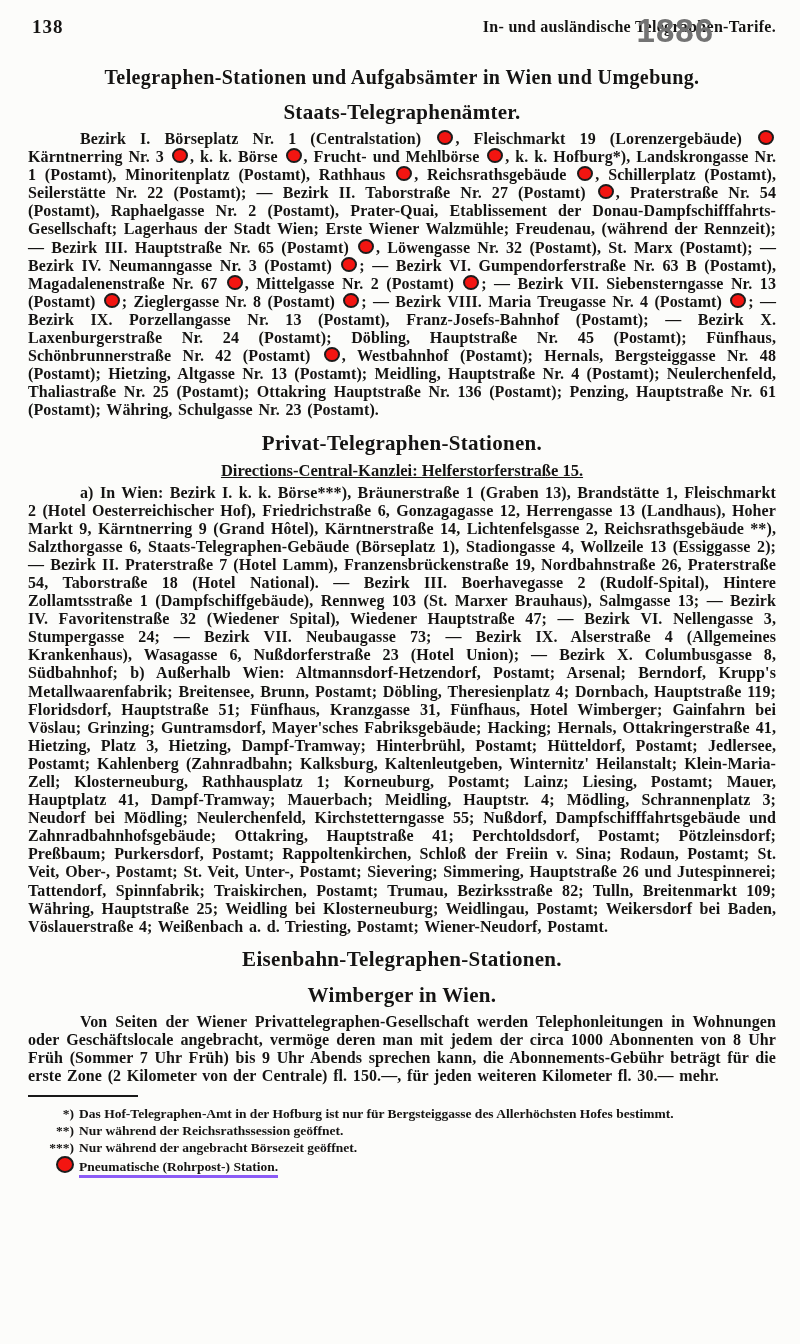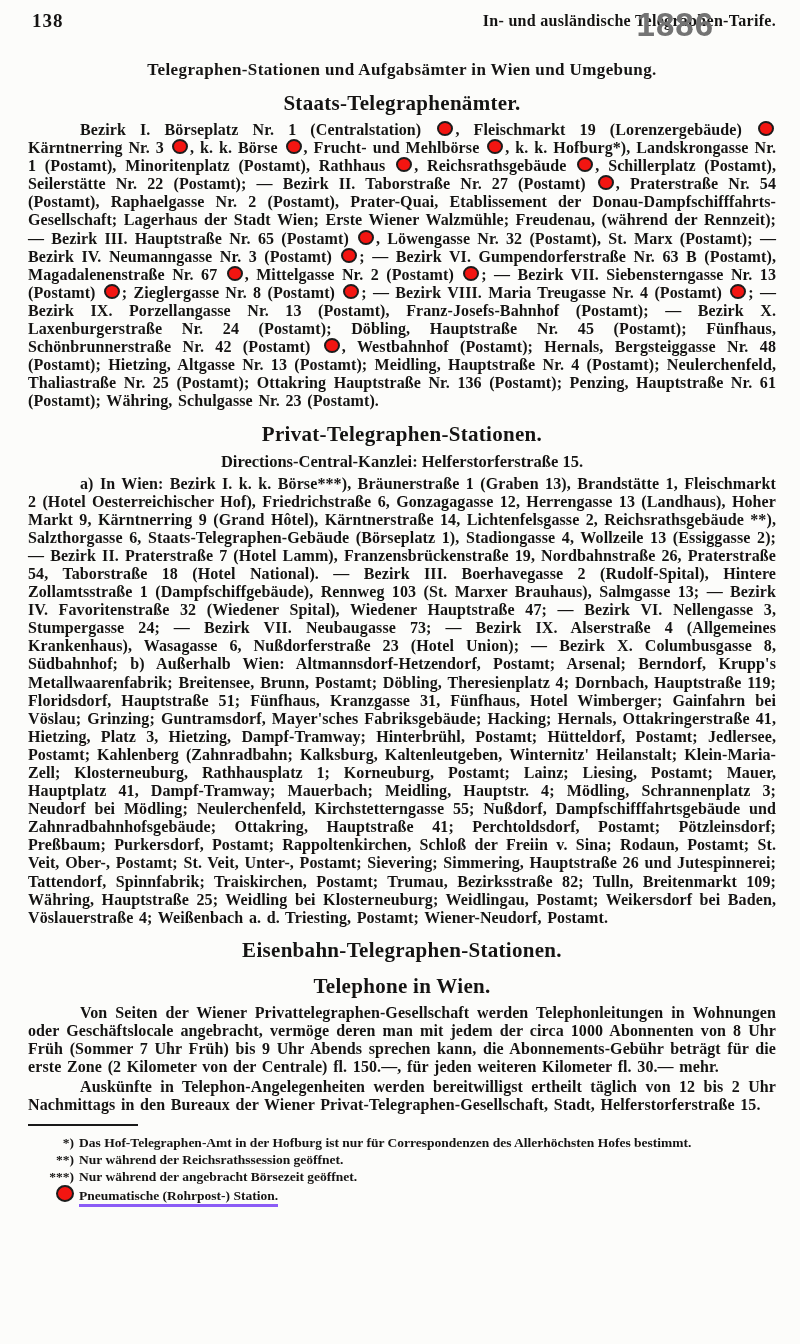--- a/index.html
+++ b/index.html
@@ -8,21 +8,21 @@
     font-family: "Liberation Serif", "DejaVu Serif", serif;
     color: #151413;
   }
   .page {
     position: relative;
     width: 800px;
     height: 1344px;
     overflow: hidden;
     background: #fcfcfa;
     box-sizing: border-box;
-    padding: 8px 24px 10px 28px;
+    padding: 14px 24px 10px 28px;
   }
   
   .running-head {
     position: relative;
     height: 26px;
     font-weight: 700;
   }
   .pagenum {
     position: absolute;
     left: 4px; top: 2px;
@@ -43,36 +43,37 @@
     font-family: "Liberation Sans", sans-serif;
     font-weight: 700;
     font-size: 33px;
     color: #737373;
     letter-spacing: 1px;
     margin-left: 12px;
   }
   .doc-title {
     margin: 26px 0 4px 0;
     text-align: center;
-    font-size: 17px;
+    font-size: 20px;
     font-weight: 700;
     letter-spacing: 0.4px;
   }
   h2.section-heading {
     margin: 11px 0 5px 0;
     text-align: center;
     font-size: 21px;
     font-weight: 700;
     letter-spacing: 0.3px;
   }
   .subhead {
     margin: 3px 0 3px 0;
     text-align: center;
     font-size: 16.5px;
     font-weight: 700;
+    text-decoration: underline;
   }
   p.body-par {
     margin: 2px 0 0 0;
     font-size: 16px;
     line-height: 18.1px;
     font-weight: 700;
     text-align: justify;
     text-indent: 52px;
     word-spacing: 1.5px;
     letter-spacing: 0.1px;
@@ -146,31 +147,30 @@
     <h2 class="section-heading">Privat-Telegraphen-Stationen.</h2>
     <p class="subhead">Directions-Central-Kanzlei: Helferstorferstraße 15.</p>
     <p class="body-par">a) In Wien: Bezirk I. k. k. Börse***), Bräunerstraße 1 (Graben 13), Brandstätte 1, Fleischmarkt 2 (Hotel Oesterreichischer Hof), Friedrichstraße 6, Gonzagagasse 12, Herrengasse 13 (Landhaus), Hoher Markt 9, Kärntnerring 9 (Grand Hôtel), Kärntnerstraße 14, Lichtenfelsgasse 2, Reichsrathsgebäude **), Salzthorgasse 6, Staats-Telegraphen-Gebäude (Börseplatz 1), Stadiongasse 4, Wollzeile 13 (Essiggasse 2); — Bezirk II. Praterstraße 7 (Hotel Lamm), Franzensbrückenstraße 19, Nordbahnstraße 26, Praterstraße 54, Taborstraße 18 (Hotel National). — Bezirk III. Boerhavegasse 2 (Rudolf-Spital), Hintere Zollamtsstraße 1 (Dampfschiffgebäude), Rennweg 103 (St. Marxer Brauhaus), Salmgasse 13; — Bezirk IV. Favoritenstraße 32 (Wiedener Spital), Wiedener Hauptstraße 47; — Bezirk VI. Nellengasse 3, Stumpergasse 24; — Bezirk VII. Neubaugasse 73; — Bezirk IX. Alserstraße 4 (Allgemeines Krankenhaus), Wasagasse 6, Nußdorferstraße 23 (Hotel Union); — Bezirk X. Columbusgasse 8, Südbahnhof; b) Außerhalb Wien: Altmannsdorf-Hetzendorf, Postamt; Arsenal; Berndorf, Krupp's Metallwaarenfabrik; Breitensee, Brunn, Postamt; Döbling, Theresienplatz 4; Dornbach, Hauptstraße 119; Floridsdorf, Hauptstraße 51; Fünfhaus, Kranzgasse 31, Fünfhaus, Hotel Wimberger; Gainfahrn bei Vöslau; Grinzing; Guntramsdorf, Mayer'sches Fabriksgebäude; Hacking; Hernals, Ottakringerstraße 41, Hietzing, Platz 3, Hietzing, Dampf-Tramway; Hinterbrühl, Postamt; Hütteldorf, Postamt; Jedlersee, Postamt; Kahlenberg (Zahnradbahn; Kalksburg, Kaltenleutgeben, Winternitz' Heilanstalt; Klein-Maria-Zell; Klosterneuburg, Rathhausplatz 1; Korneuburg, Postamt; Lainz; Liesing, Postamt; Mauer, Hauptplatz 41, Dampf-Tramway; Mauerbach; Meidling, Hauptstr. 4; Mödling, Schrannenplatz 3; Neudorf bei Mödling; Neulerchenfeld, Kirchstetterngasse 55; Nußdorf, Dampfschifffahrtsgebäude und Zahnradbahnhofsgebäude; Ottakring, Hauptstraße 41; Perchtoldsdorf, Postamt; Pötzleinsdorf; Preßbaum; Purkersdorf, Postamt; Rappoltenkirchen, Schloß der Freiin v. Sina; Rodaun, Postamt; St. Veit, Ober-, Postamt; St. Veit, Unter-, Postamt; Sievering; Simmering, Hauptstraße 26 und Jutespinnerei; Tattendorf, Spinnfabrik; Traiskirchen, Postamt; Trumau, Bezirksstraße 82; Tulln, Breitenmarkt 109; Währing, Hauptstraße 25; Weidling bei Klosterneuburg; Weidlingau, Postamt; Weikersdorf bei Baden, Vöslauerstraße 4; Weißenbach a. d. Triesting, Postamt; Wiener-Neudorf, Postamt.</p>
   </section>
 
   <section>
     <h2 class="section-heading">Eisenbahn-Telegraphen-Stationen.</h2>
   </section>
 
   <section>
-    <h2 class="section-heading">Telephone in Wien.</h2>
+    <h2 class="section-heading">Wimberger in Wien.</h2>
     <p class="body-par">Von Seiten der Wiener Privattelegraphen-Gesellschaft werden Telephonleitungen in Wohnungen oder Geschäftslocale angebracht, vermöge deren man mit jedem der circa 1000 Abonnenten von 8 Uhr Früh (Sommer 7 Uhr Früh) bis 9 Uhr Abends sprechen kann, die Abonnements-Gebühr beträgt für die erste Zone (2 Kilometer von der Centrale) fl. 150.—, für jeden weiteren Kilometer fl. 30.— mehr.</p>
-    <p class="body-par">Auskünfte in Telephon-Angelegenheiten werden bereitwilligst ertheilt täglich von 12 bis 2 Uhr Nachmittags in den Bureaux der Wiener Privat-Telegraphen-Gesellschaft, Stadt, Helferstorferstraße 15.</p>
   </section>
 
   <footer class="footnotes">
     <div class="fn-rule"></div>
 
     <div class="fn-row">
       <span class="fn-marker">*)</span>
-      <span class="fn-text">Das Hof-Telegraphen-Amt in der Hofburg ist nur für Correspondenzen des Allerhöchsten Hofes bestimmt.</span>
+      <span class="fn-text">Das Hof-Telegraphen-Amt in der Hofburg ist nur für Bergsteiggasse des Allerhöchsten Hofes bestimmt.</span>
     </div>
 
     <div class="fn-row">
       <span class="fn-marker">**)</span>
       <span class="fn-text">Nur während der Reichsrathssession geöffnet.</span>
     </div>
 
     <div class="fn-row">
       <span class="fn-marker">***)</span>
       <span class="fn-text">Nur während der angebracht Börsezeit geöffnet.</span>

